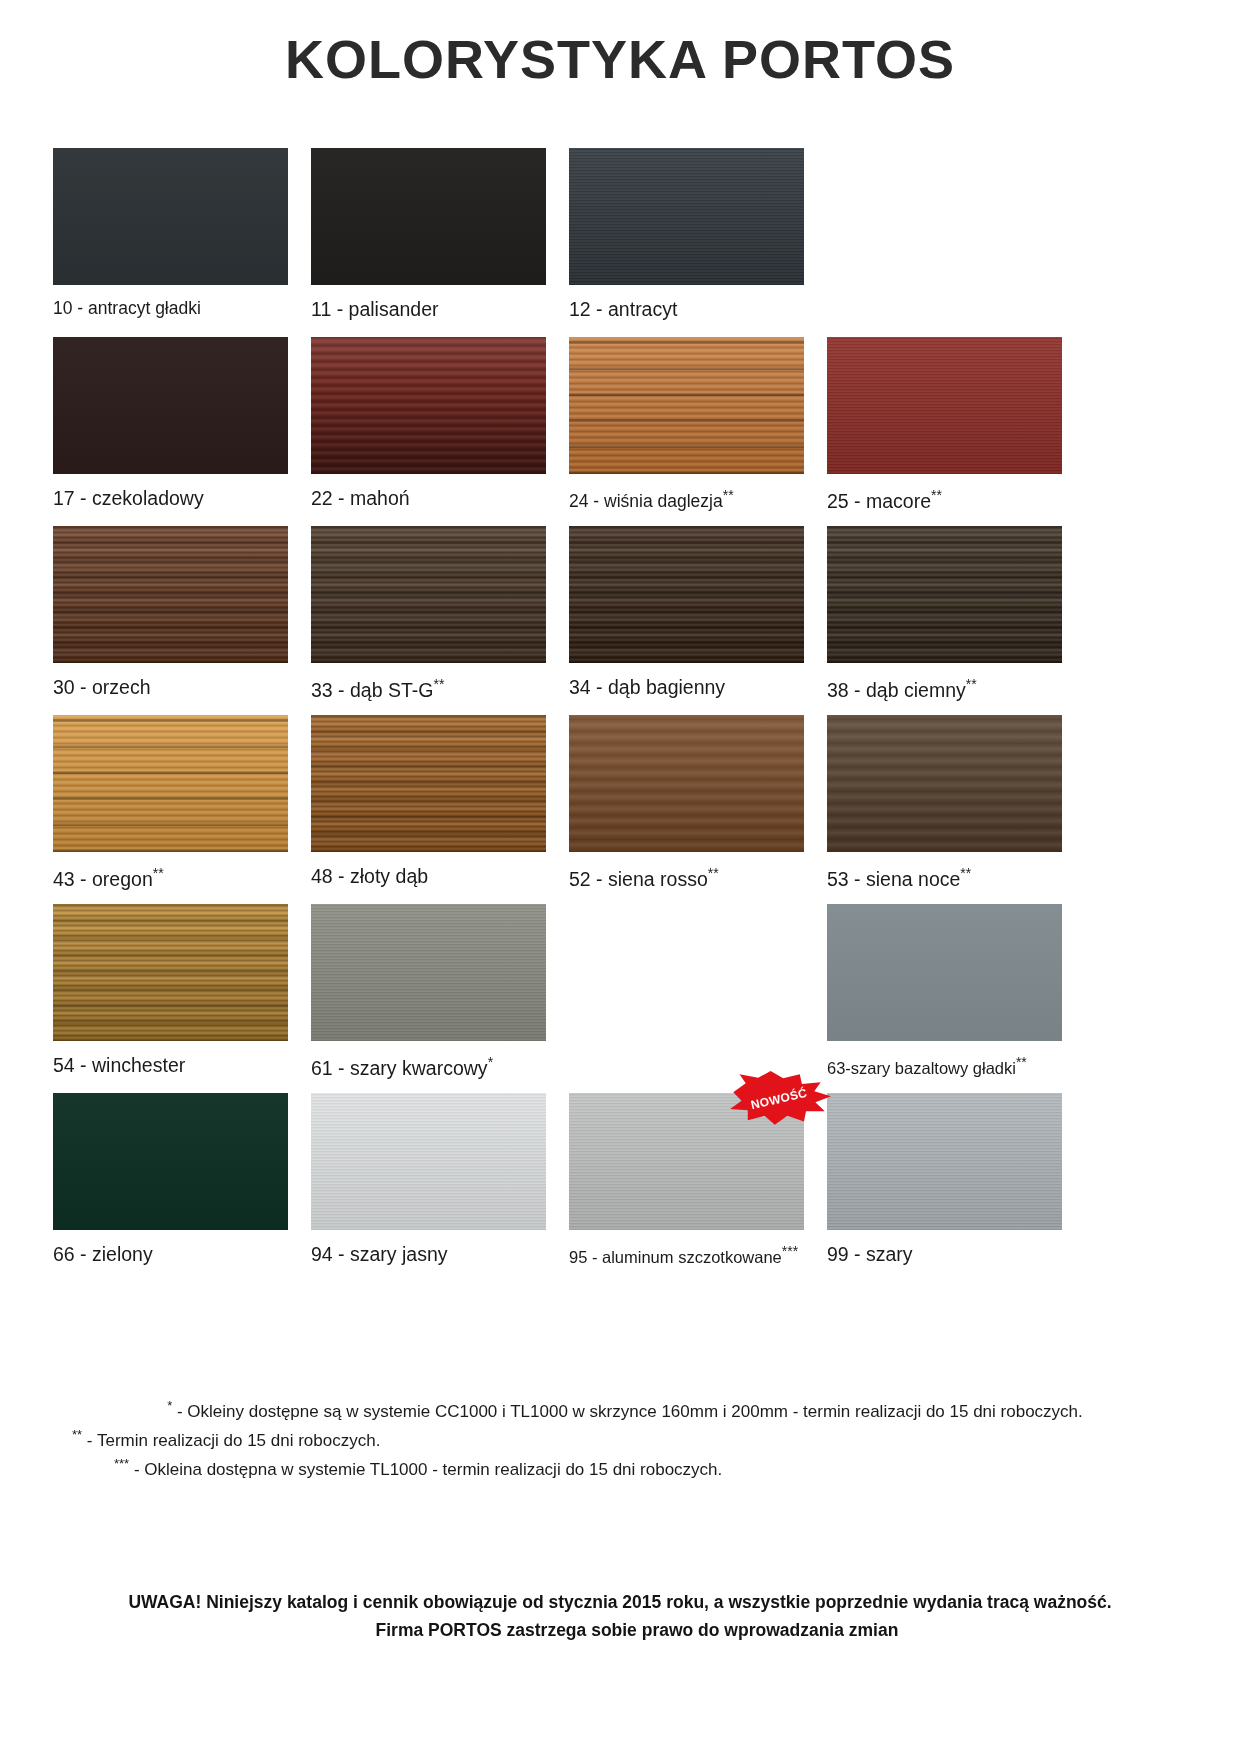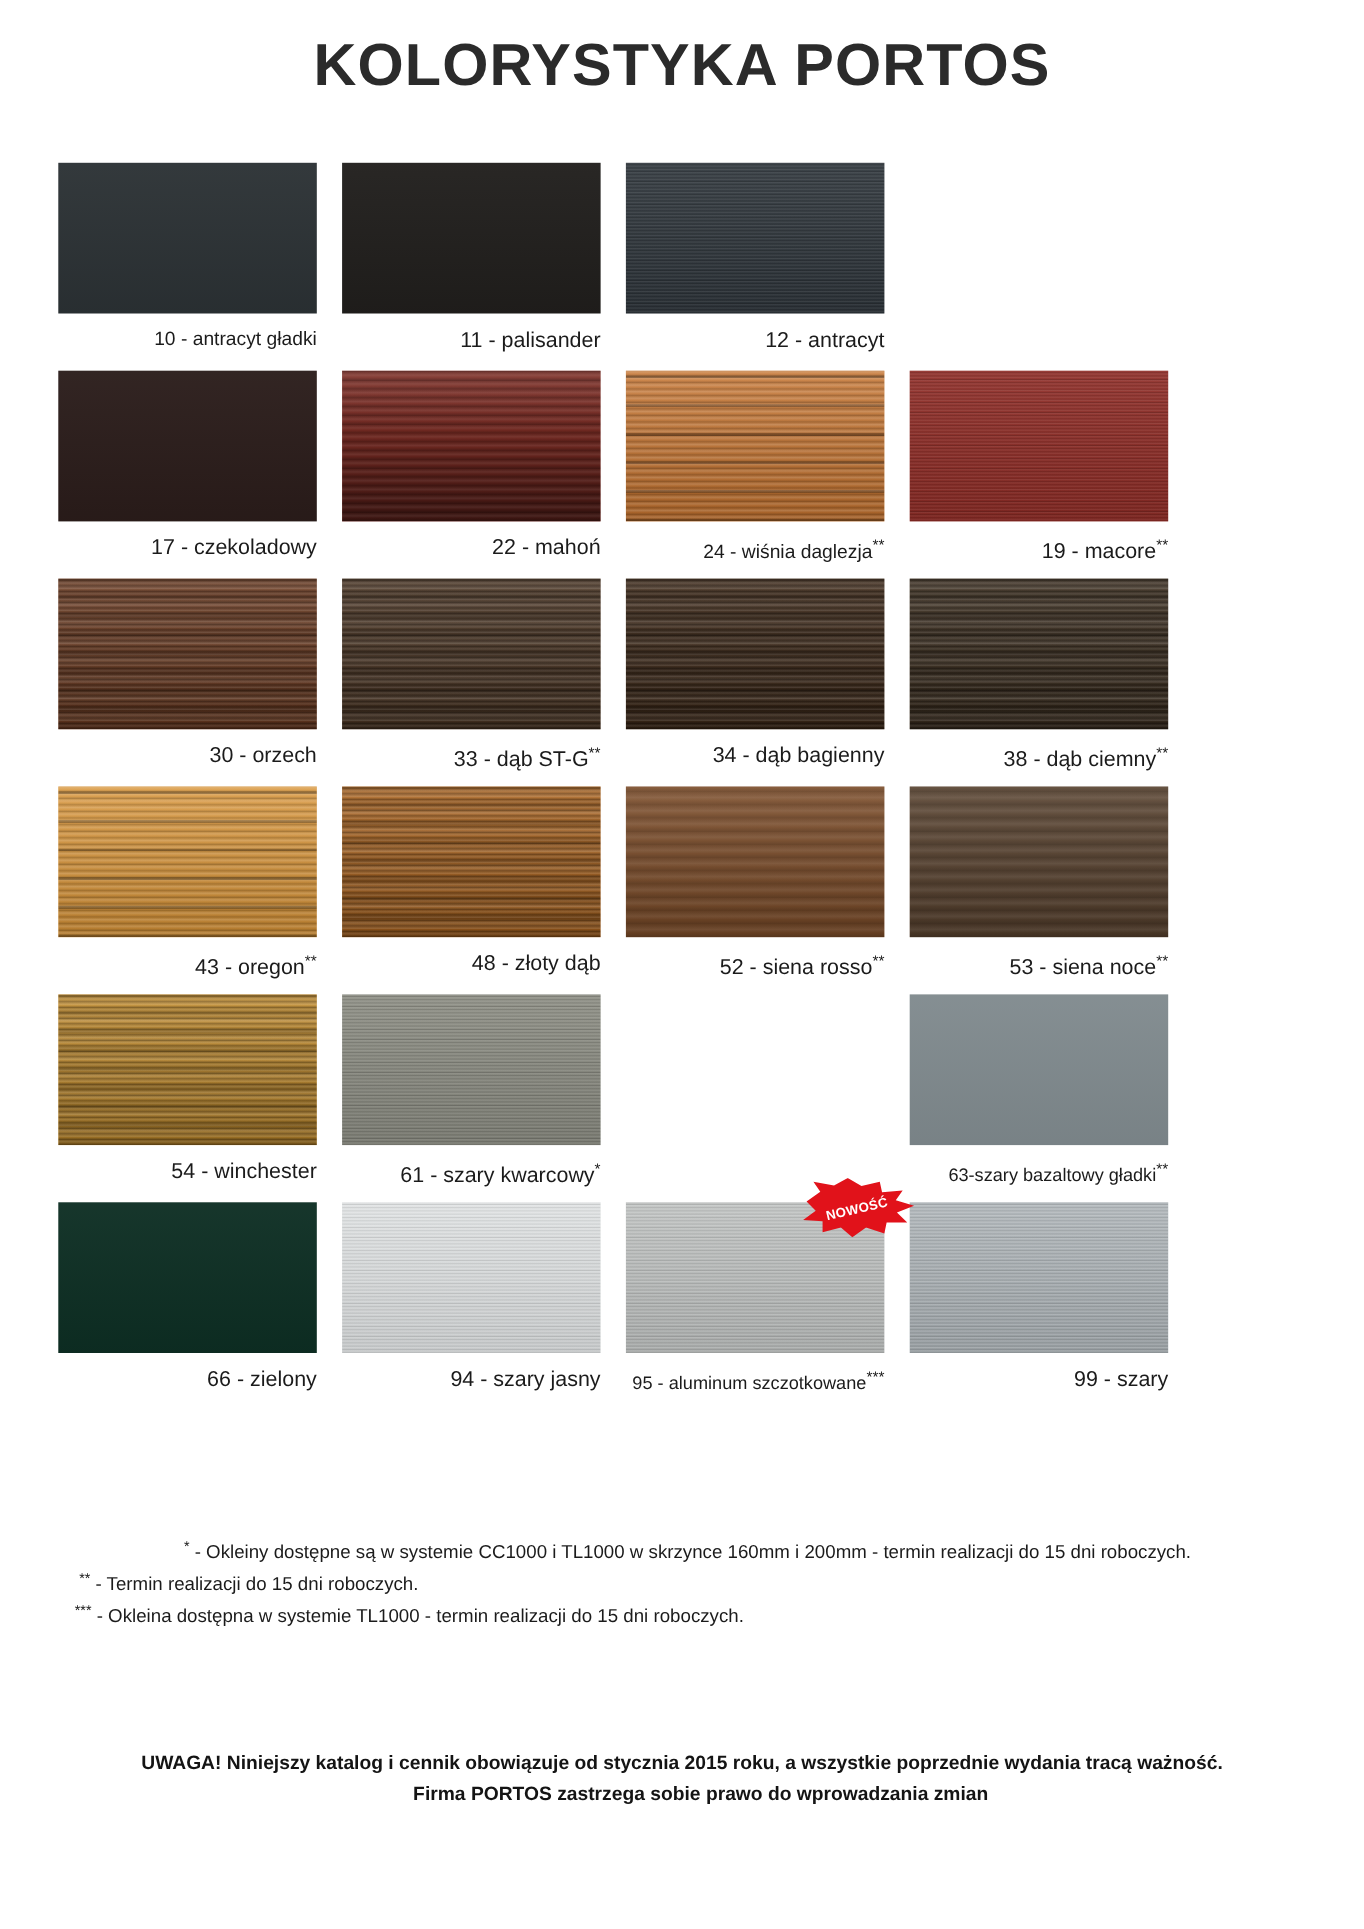--- a/index.html
+++ b/index.html
@@ -40,21 +40,21 @@
     width:235px;height:137px;
     position:relative;
     overflow:hidden;
     background-color:#888;
   }
   .swatch .grain{
     position:absolute;left:0;top:0;right:0;bottom:0;
   }
   .label{
     margin-top:13px;
-    text-align:right;
+    text-align:left;
     font-size:19.5px;
     font-weight:500;
     color:#1b1b1b;
     white-space:nowrap;
   }
   .label sup{font-size:14px;vertical-align:super;}
 
   
   .label.small{font-size:17.5px;}
   .label.xsmall{font-size:16.5px;}
@@ -158,21 +158,21 @@
         <div class="cell c2">
           <div class="swatch" style="background-color: rgb(196, 115, 47);">
             <div class="grain" style="background-image: repeating-linear-gradient(0deg, rgba(0, 0, 0, 0.2) 0px, rgba(0, 0, 0, 0) 2px, rgba(255, 255, 255, 0.14) 4px, rgba(0, 0, 0, 0.1) 6px), repeating-linear-gradient(0deg, rgba(0, 0, 0, 0.3) 0px, rgba(0, 0, 0, 0.3) 2px, rgba(0, 0, 0, 0) 3px, rgba(0, 0, 0, 0) 26px), linear-gradient(rgba(255, 255, 255, 0.14), rgba(0, 0, 0, 0.16));"></div>
           </div>
           <div class="label small"><span>24 - wiśnia daglezja</span><sup>**</sup></div>
         </div>
         <div class="cell c3">
           <div class="swatch" style="background-color: rgb(142, 43, 37);">
             <div class="grain" style="background-image: repeating-linear-gradient(0deg, rgba(0, 0, 0, 0.16) 0px, rgba(0, 0, 0, 0) 1px, rgba(255, 255, 255, 0.08) 2px, rgba(0, 0, 0, 0.08) 3px), linear-gradient(rgba(255, 255, 255, 0.07), rgba(0, 0, 0, 0.12));"></div>
           </div>
-          <div class="label"><span>19 - macore</span><sup>**</sup></div>
+          <div class="label"><span>25 - macore</span><sup>**</sup></div>
         </div>
       </div>
       <div class="row">
         <div class="cell c0">
           <div class="swatch" style="background-color: rgb(107, 58, 32);">
             <div class="grain" style="background-image: repeating-linear-gradient(0deg, rgba(0, 0, 0, 0.3) 0px, rgba(0, 0, 0, 0) 2px, rgba(255, 255, 255, 0.1) 3px, rgba(0, 0, 0, 0.18) 5px), repeating-linear-gradient(0deg, rgba(0, 0, 0, 0.22) 0px, rgba(0, 0, 0, 0) 7px, rgba(255, 255, 255, 0.08) 11px, rgba(0, 0, 0, 0.12) 17px), linear-gradient(rgba(255, 255, 255, 0.1), rgba(0, 0, 0, 0.22));"></div>
           </div>
           <div class="label"><span>30 - orzech</span></div>
         </div>
         <div class="cell c1">
@@ -269,21 +269,21 @@
             <div class="grain" style="background-image: repeating-linear-gradient(0deg, rgba(0, 0, 0, 0.1) 0px, rgba(0, 0, 0, 0) 1px, rgba(255, 255, 255, 0.16) 2px, rgba(0, 0, 0, 0.05) 3px), linear-gradient(rgba(255, 255, 255, 0.14), rgba(0, 0, 0, 0.1));"></div>
           </div>
           <div class="label"><span>99 - szary</span></div>
         </div>
       </div>
     </div>
 
   <div class="footnotes">
       <div class="fn f1" style="padding-left: 14px; text-align: center;"><span class="mark">*</span><span> - Okleiny dostępne są w systemie CC1000 i TL1000 w skrzynce 160mm i 200mm - termin realizacji do 15 dni roboczych.</span></div>
       <div class="fn f2" style="padding-left: 4px;"><span class="mark">**</span><span> - Termin realizacji do 15 dni roboczych.</span></div>
-      <div class="fn f3" style="padding-left: 0px;"><span class="mark">***</span><span> - Okleina dostępna w systemie TL1000 - termin realizacji do 15 dni roboczych.</span></div>
+      <div class="fn f3" style="padding-left: 0px; margin-left: 46px;"><span class="mark">***</span><span> - Okleina dostępna w systemie TL1000 - termin realizacji do 15 dni roboczych.</span></div>
     </div>
 
   <div class="notice">
     <span class="l1">UWAGA! Niniejszy katalog i cennik obowiązuje od stycznia 2015 roku, a wszystkie poprzednie wydania tracą ważność.</span>
     <span class="l2">Firma PORTOS zastrzega sobie prawo do wprowadzania zmian</span>
   </div>
 
 </div>
 
 </body></html>

